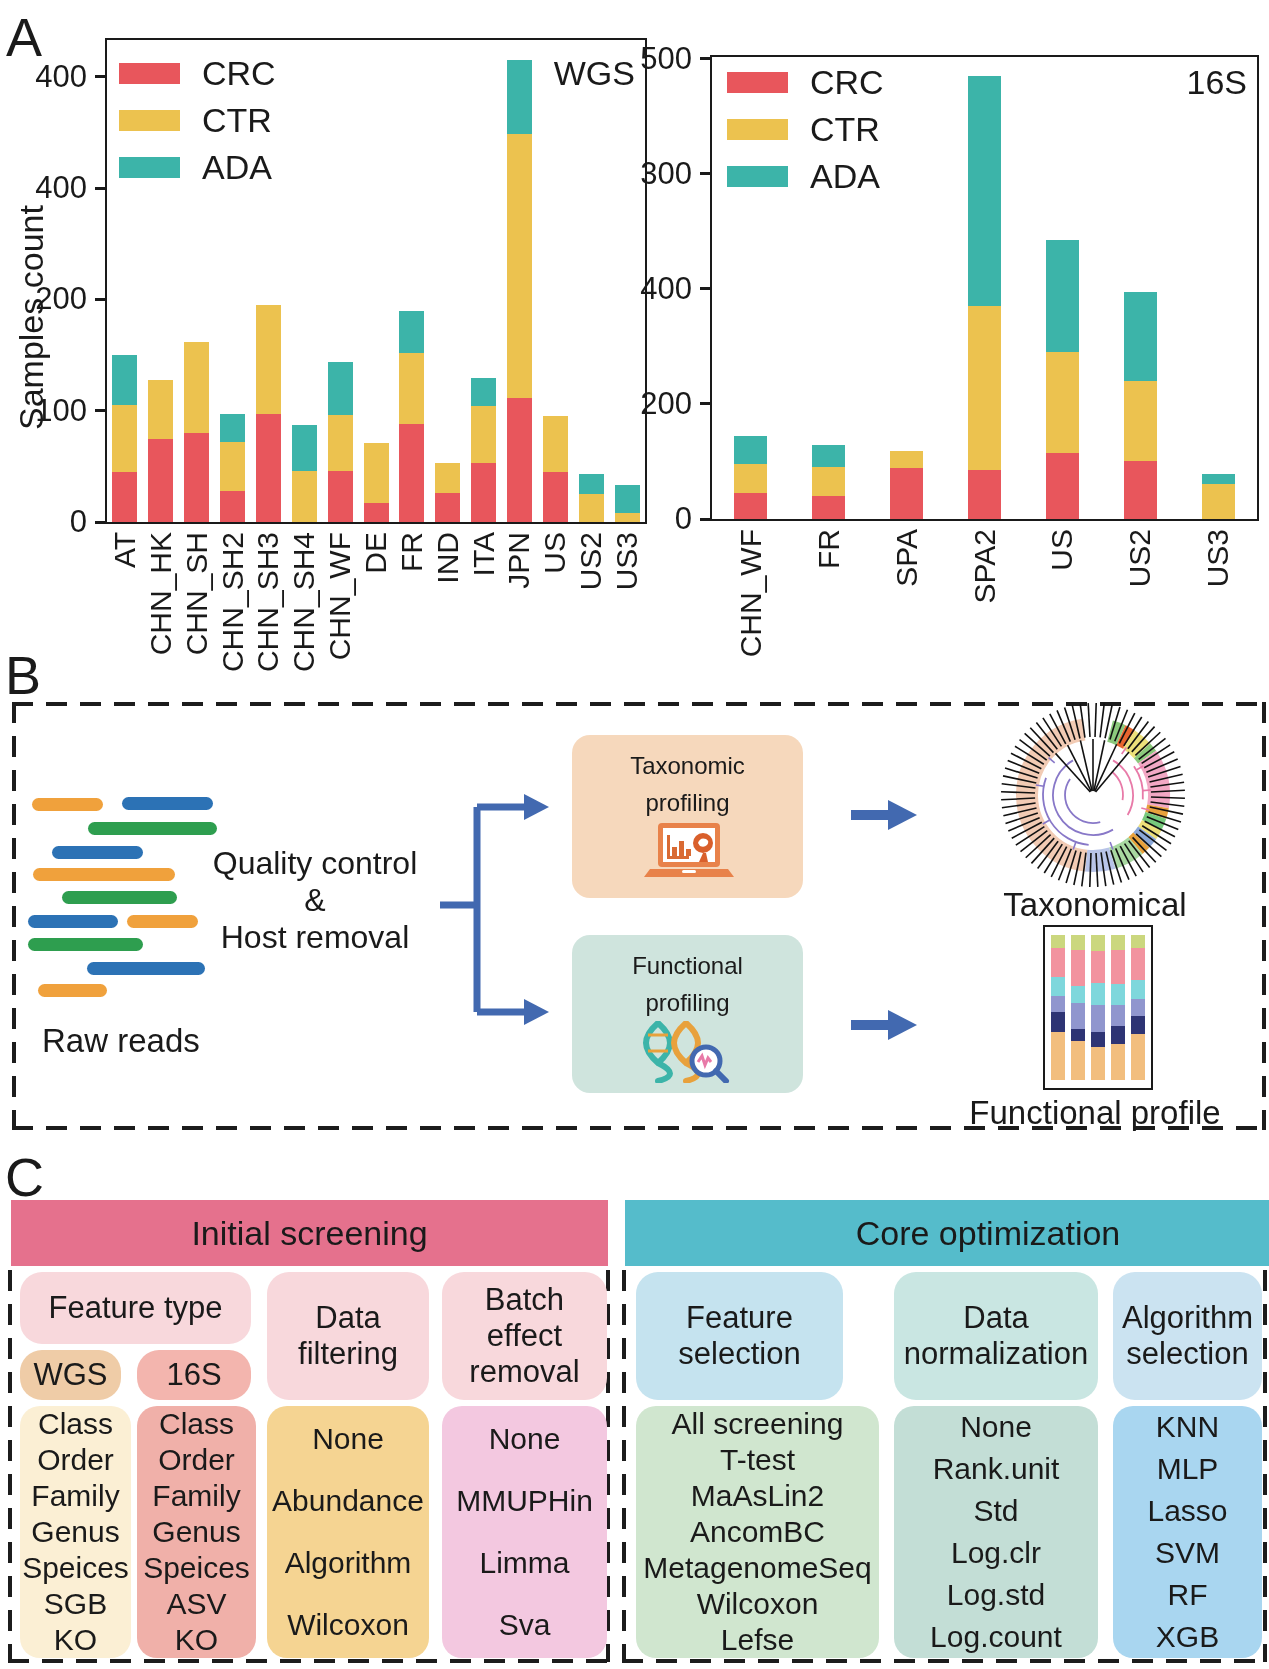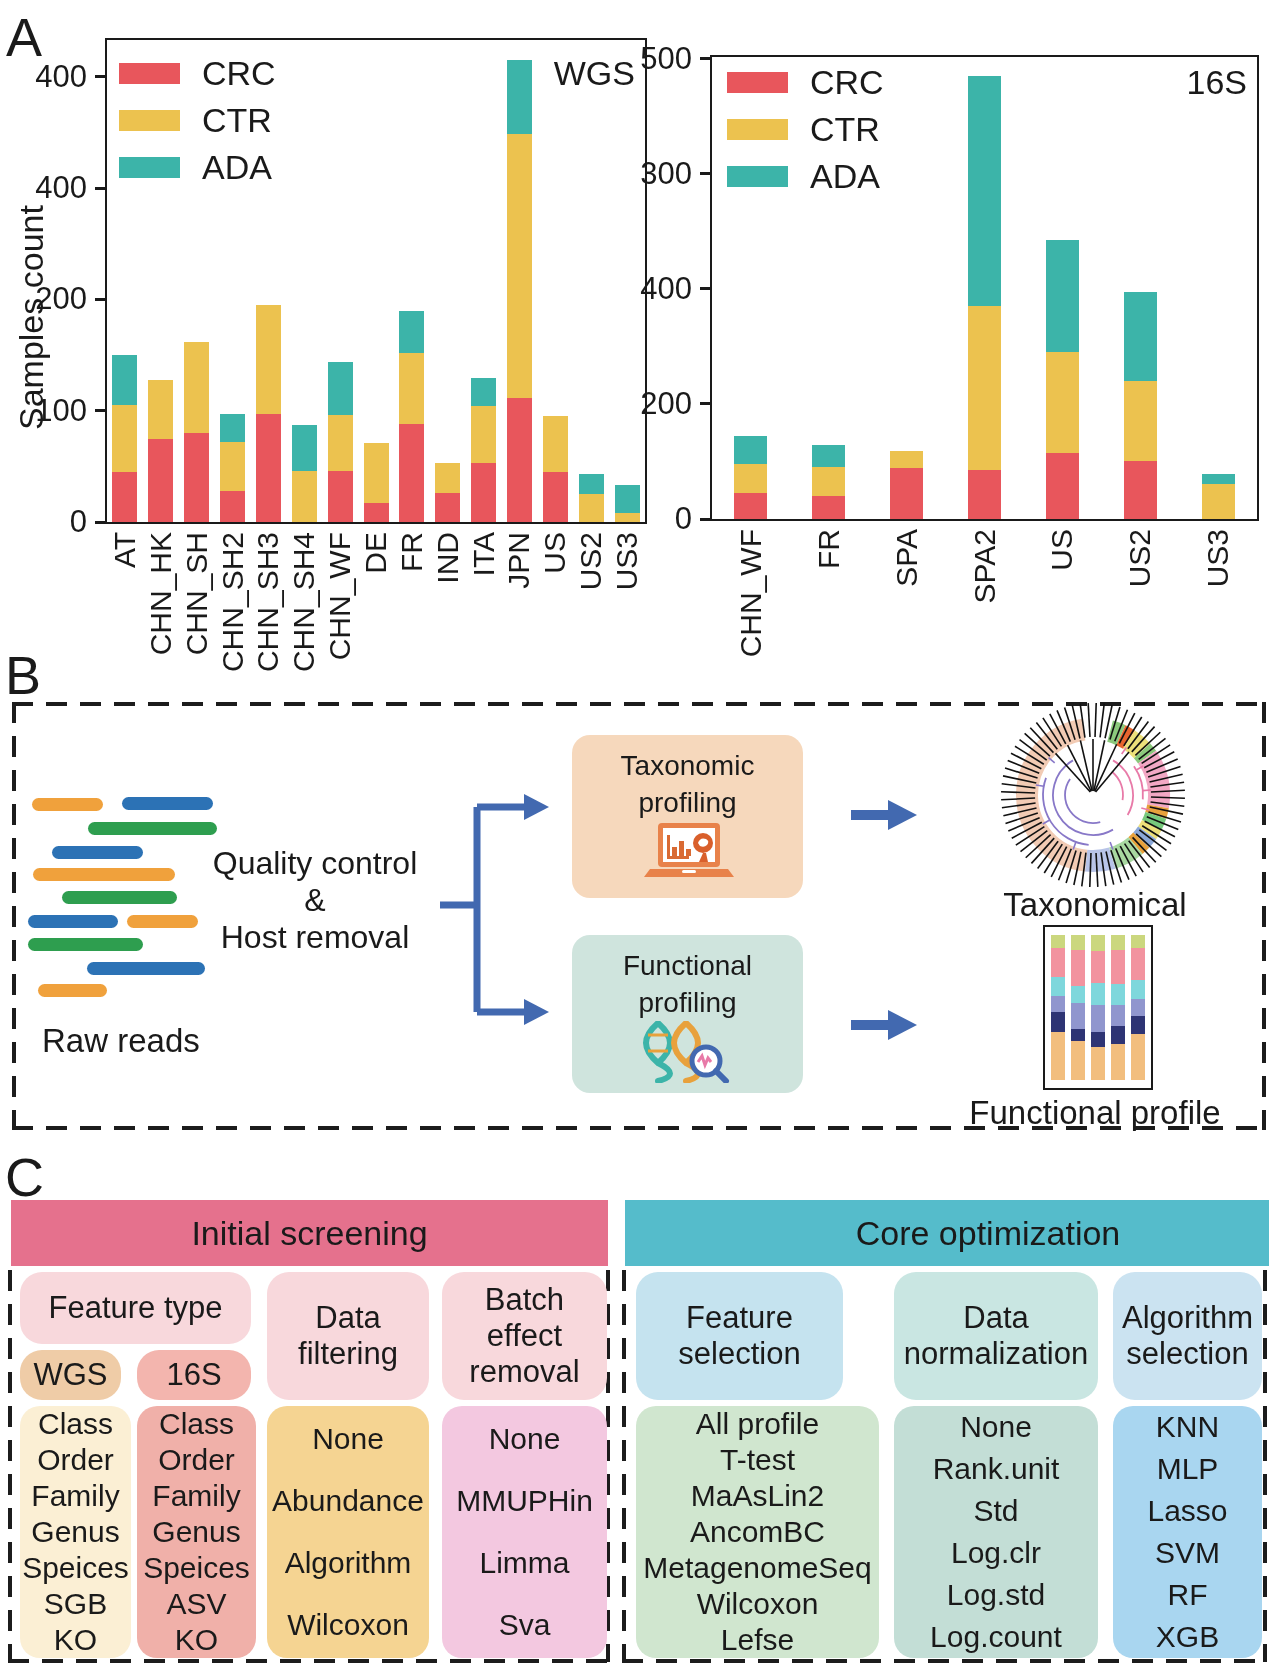--- a/index.html
+++ b/index.html
@@ -21,21 +21,21 @@
   .y-axis-title{position:absolute;writing-mode:vertical-rl;transform:rotate(180deg);
                 font-size:34px;}
   
   .dash-h{position:absolute;height:3.5px;background:repeating-linear-gradient(90deg,#1c1c1c 0 21px,transparent 21px 34px);}
   .dash-v{position:absolute;width:3.5px;background:repeating-linear-gradient(180deg,#1c1c1c 0 21px,transparent 21px 34px);}
   
   .read-pill{position:absolute;height:13px;border-radius:7px;}
   .qc-text{position:absolute;font-size:32px;line-height:37px;text-align:center;white-space:pre-line;}
   .b-label{position:absolute;font-size:33px;}
   .profile-box{position:absolute;border-radius:18px;text-align:center;}
-  .profile-box .ptitle{font-size:28px;line-height:37px;margin-top:12px;white-space:pre-line;}
+  .profile-box .ptitle{font-size:24px;line-height:37px;margin-top:12px;white-space:pre-line;}
   .mini-frame{position:absolute;border:2.5px solid #1a1a1a;background:#fff;display:flex;
               justify-content:space-evenly;align-items:stretch;padding:8px 0;box-sizing:border-box;}
   .mini-bar{width:14px;display:flex;flex-direction:column;}
   
   .c-header{position:absolute;display:flex;align-items:center;justify-content:center;
             font-size:34px;}
   .c-box{position:absolute;border-radius:22px;display:flex;align-items:center;justify-content:center;
          text-align:center;font-size:31px;line-height:36px;white-space:pre-line;}
   .c-list{position:absolute;border-radius:20px;display:flex;flex-direction:column;
           text-align:center;font-size:30px;}
@@ -463,21 +463,21 @@
   </div>
 
 <div class="c-box" style="left:636px;top:1272px;width:207px;height:128px;background:#C5E3EF;">Feature
 selection</div>
 <div class="c-box" style="left:894px;top:1272px;width:204px;height:128px;background:#C9E6E2;">Data
 normalization</div>
 <div class="c-box" style="left:1113px;top:1272px;width:149px;height:128px;background:#CBE3F1;">Algorithm
 selection</div>
 
 <div class="c-list even" style="left:636px;top:1406px;width:243px;height:252px;background:#D0E6CF;">
-    <div>All profile</div>
+    <div>All screening</div>
     <div>T-test</div>
     <div>MaAsLin2</div>
     <div>AncomBC</div>
     <div>MetagenomeSeq</div>
     <div>Wilcoxon</div>
     <div>Lefse</div>
   </div>
 <div class="c-list even" style="left:894px;top:1406px;width:204px;height:252px;background:#C3DED6;">
     <div>None</div>
     <div>Rank.unit</div>

